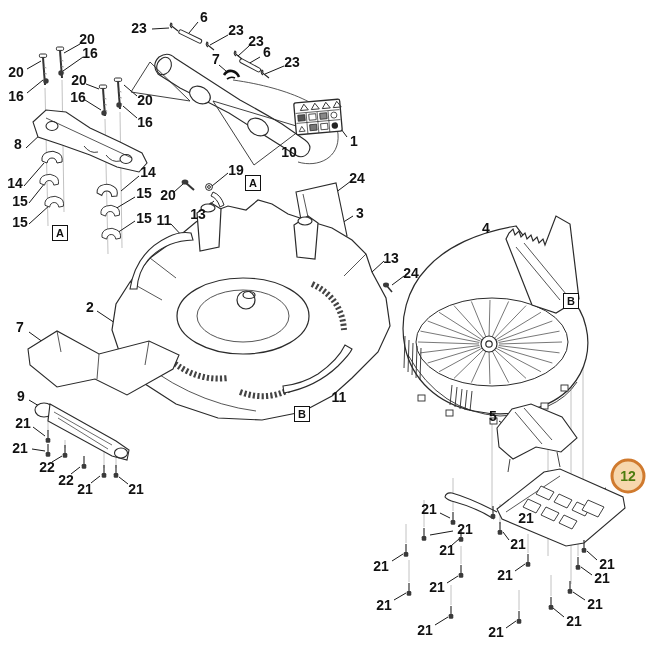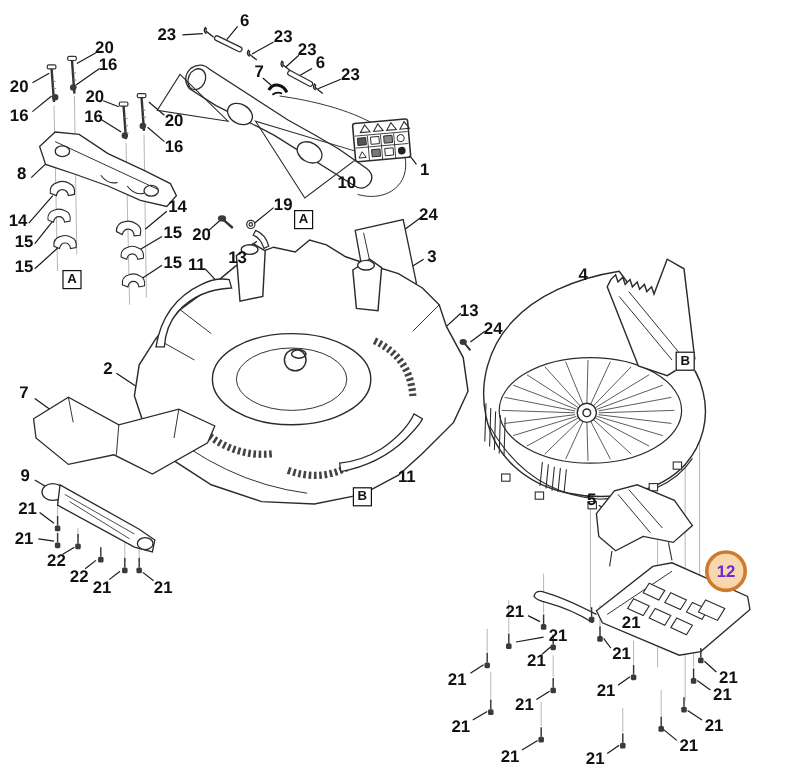--- a/index.html
+++ b/index.html
@@ -415,14 +415,14 @@
     <span class="callout" style="left: 602px; top: 578px;">21</span>
     <span class="callout" style="left: 384px; top: 605px;">21</span>
     <span class="callout" style="left: 595px; top: 604px;">21</span>
     <span class="callout" style="left: 425px; top: 630px;">21</span>
     <span class="callout" style="left: 574px; top: 621px;">21</span>
     <span class="callout" style="left: 496px; top: 632px;">21</span>
     <span class="marker" style="left: 60px; top: 233px;">A</span>
     <span class="marker" style="left: 253px; top: 183px;">A</span>
     <span class="marker" style="left: 302px; top: 414px;">B</span>
     <span class="marker" style="left: 571px; top: 301px;">B</span>
-    <div class="circled" style="left: 605px; top: 476px; background: rgb(247, 215, 173); border: 3px solid rgb(208, 122, 46); color: #6d28d9;">12</div>
+    <div class="circled" style="left: 628px; top: 476px; background: rgb(247, 215, 173); border: 3px solid rgb(208, 122, 46); color: #4d7c0f;">12</div>
   </div>
 
 </body></html>

